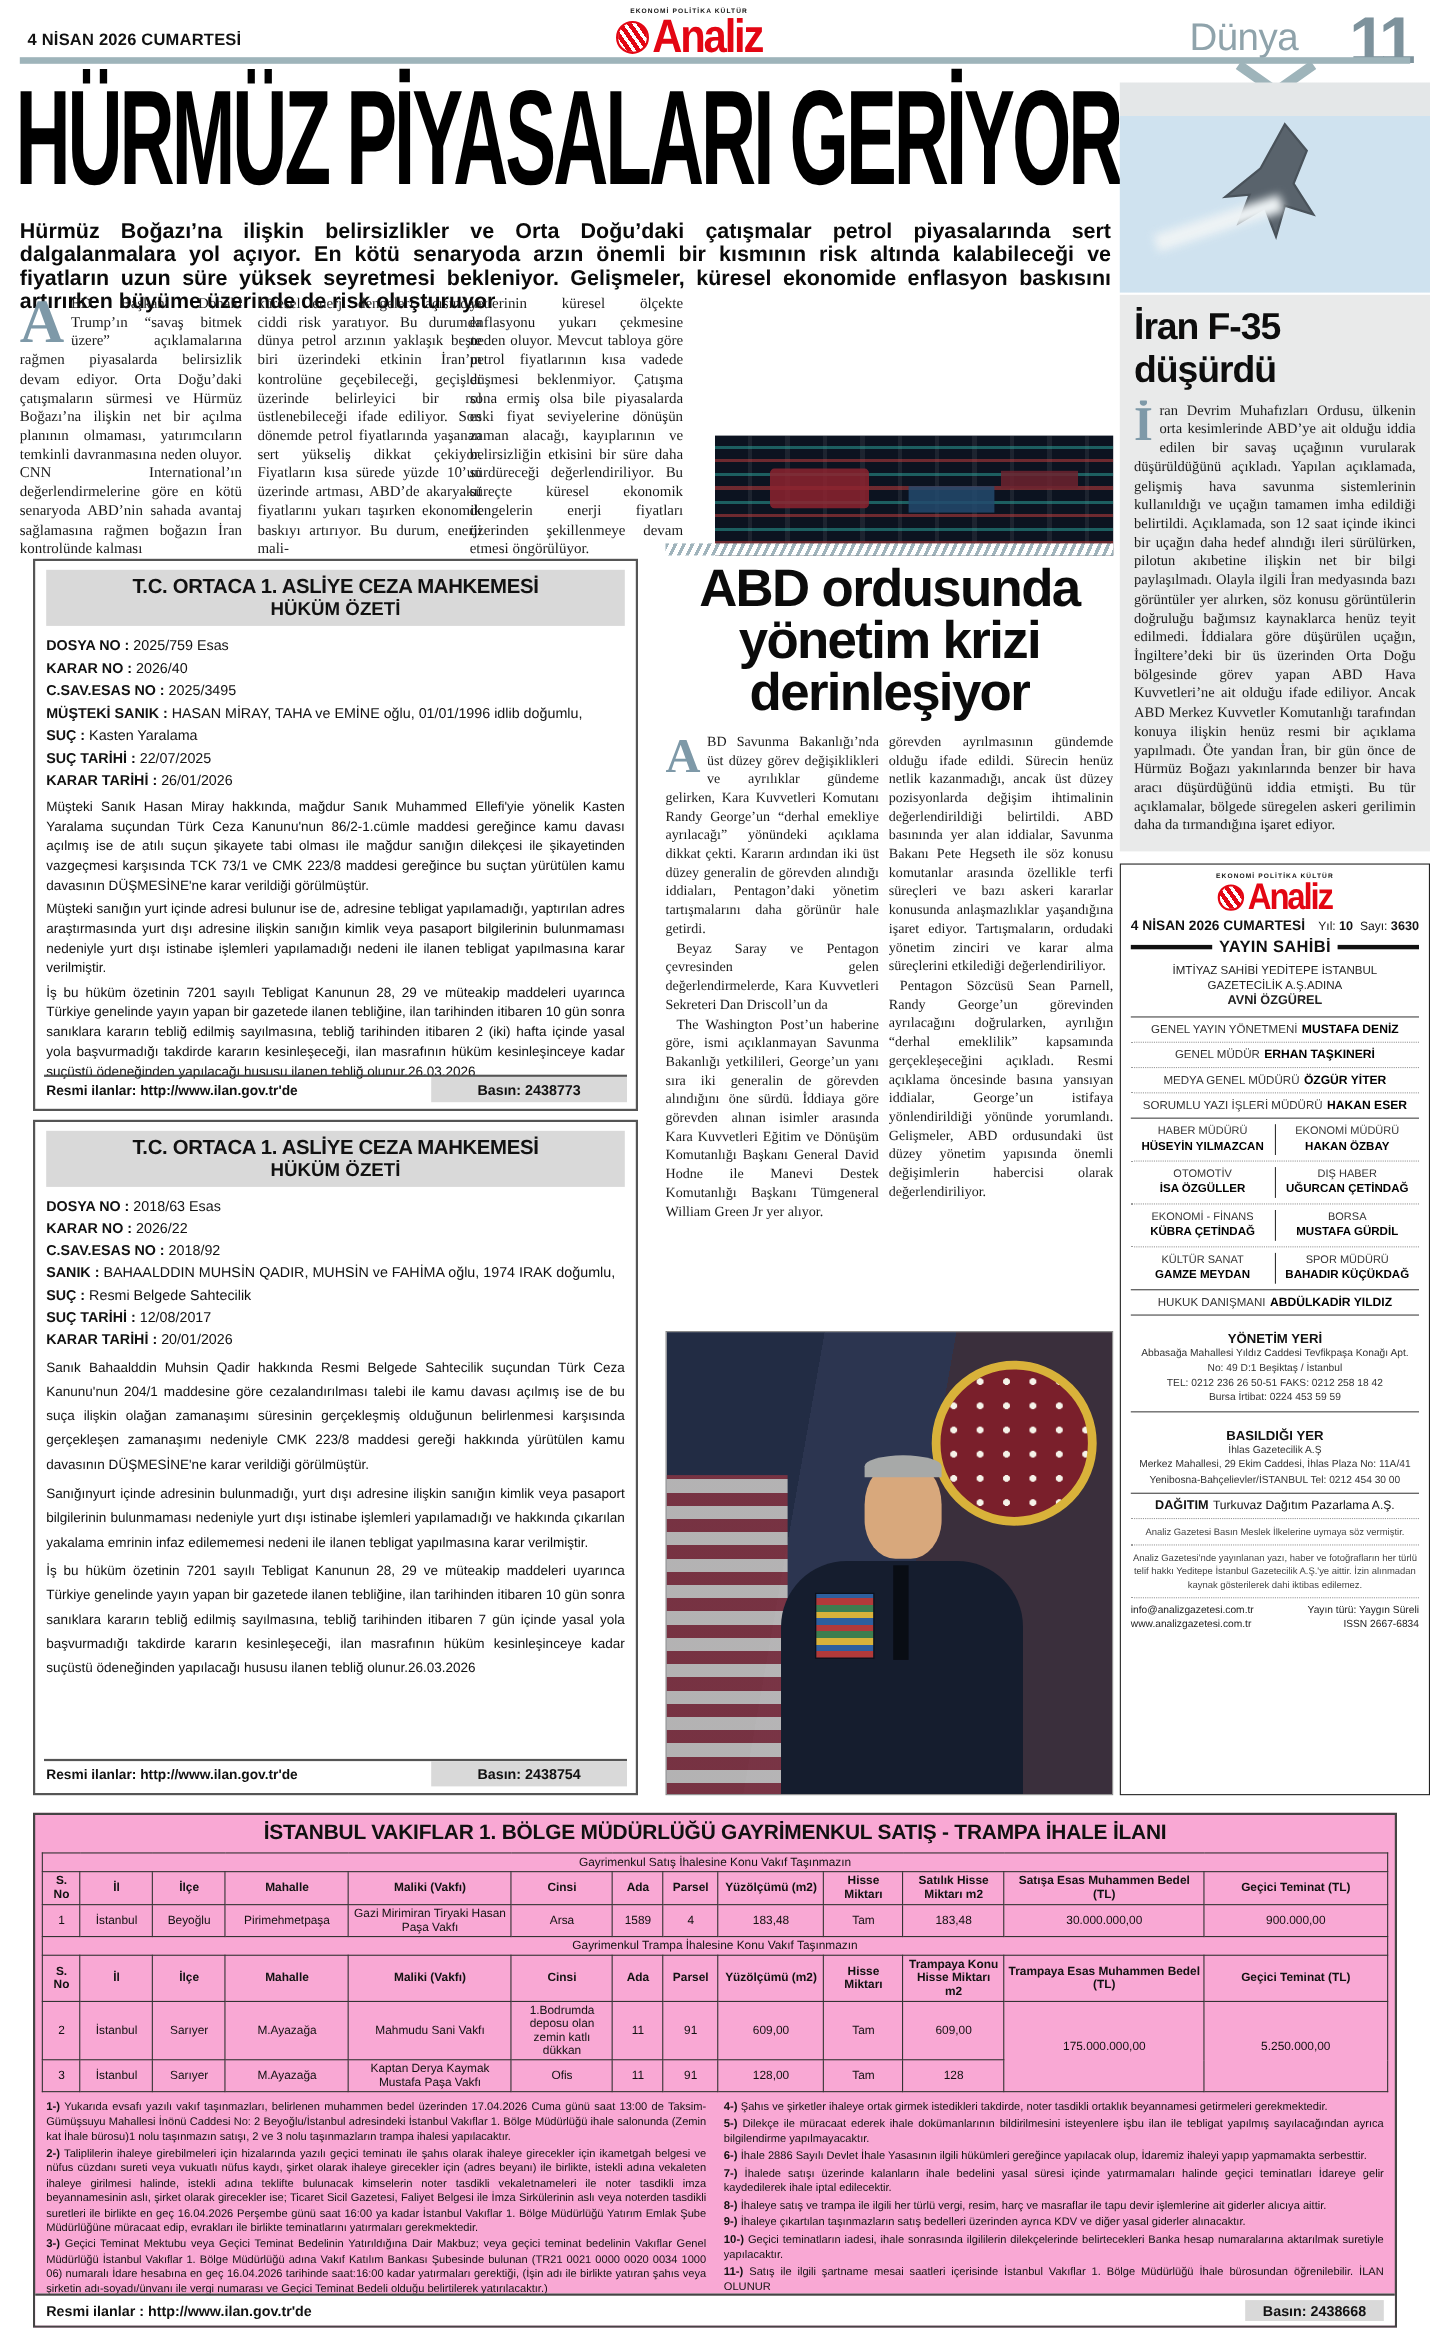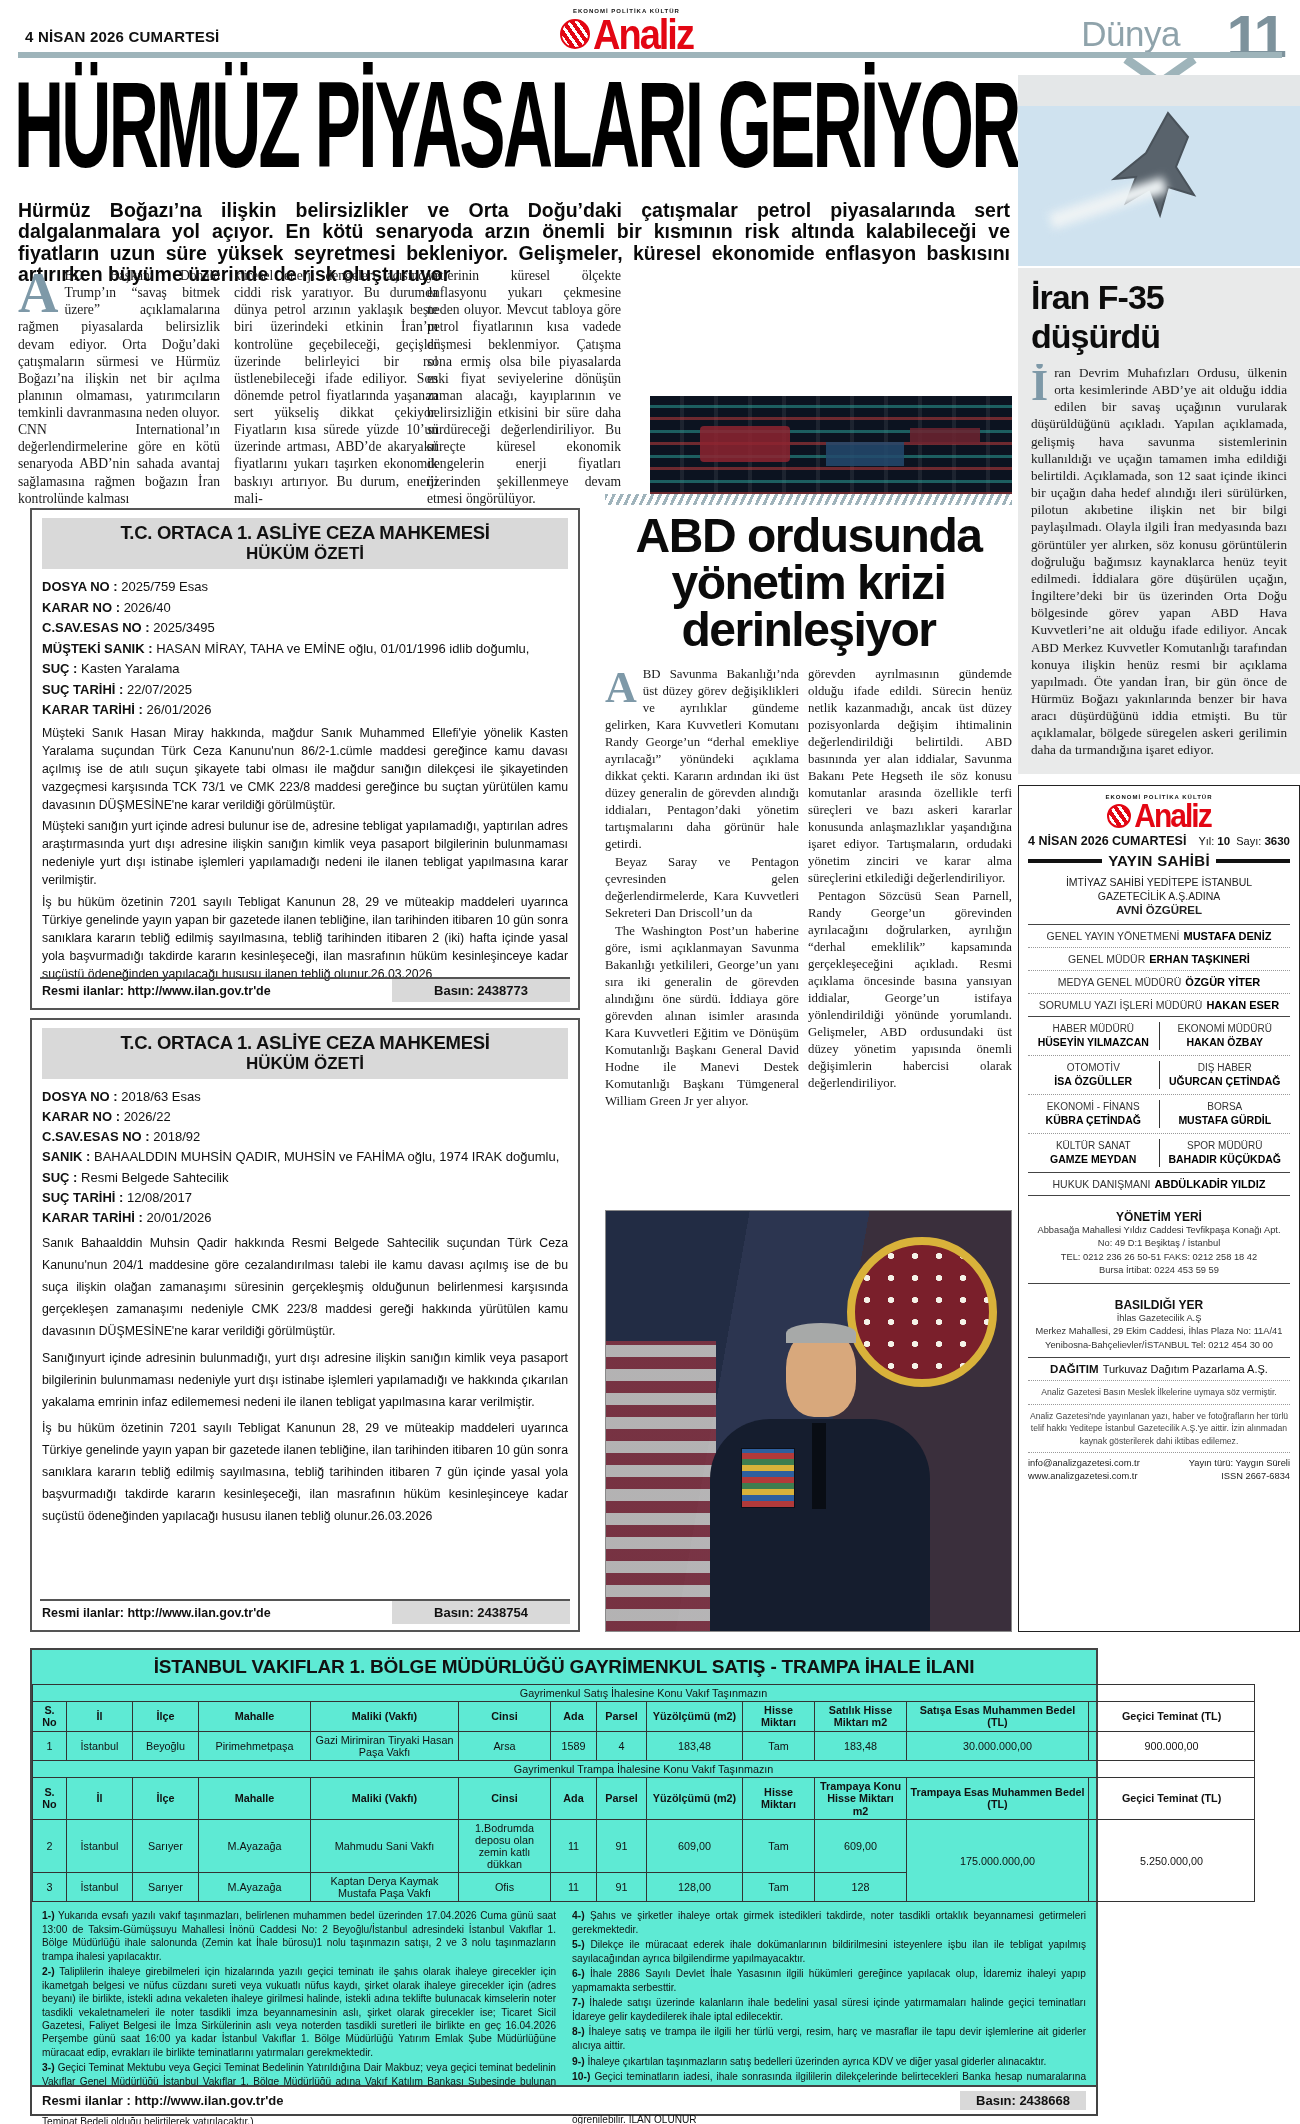--- a/index.html
+++ b/index.html
@@ -143,21 +143,21 @@
   .k-double > div + div{border-left:1px solid #333;}
   .k-double b{font-size:10.5px;color:#000;}
   .k-block-title{font-weight:bold;font-size:12px;margin-top:14px;}
   .k-line{font-size:9.3px;color:#333;line-height:1.45;}
   .k-dagitim{font-size:11px;}
   .k-dagitim b{font-size:11.5px;margin-right:4px;}
   .k-ethics{font-size:8.6px;color:#444;line-height:1.45;text-align:center;}
   .k-contact{display:flex;justify-content:space-between;font-size:9.3px;color:#222;margin-top:3px;}
 
   
-  #adbox{left:30px;top:1648px;width:1068px;height:468px;border:2px solid #444;box-sizing:border-box;background:#5eead4;}
+  #adbox{left:30px;top:1648px;width:1240px;height:468px;border:2px solid #444;box-sizing:border-box;background:#f9a8d4;}
   .ad-title{text-align:center;font-weight:bold;font-size:19px;padding:6px 0 4px 0;letter-spacing:-.2px;}
   table.ihale{border-collapse:collapse;margin:2px auto 0 auto;width:1222px;table-layout:fixed;}
   table.ihale th,table.ihale td{border:1px solid #333;font-size:10.8px;padding:2px 3px;text-align:center;
       vertical-align:middle;overflow:hidden;}
   table.ihale th{font-weight:bold;line-height:1.15;}
   .band{font-weight:normal;font-size:12px;padding:3px 0;}
   .money{font-size:11px;font-weight:normal;}
   .legal-wrap{display:flex;gap:16px;padding:7px 10px 0 10px;}
   .legal-col{flex:1;font-size:10.1px;line-height:1.33;text-align:justify;color:#111;}
   .legal-col p{margin:0 0 2px 0;}

